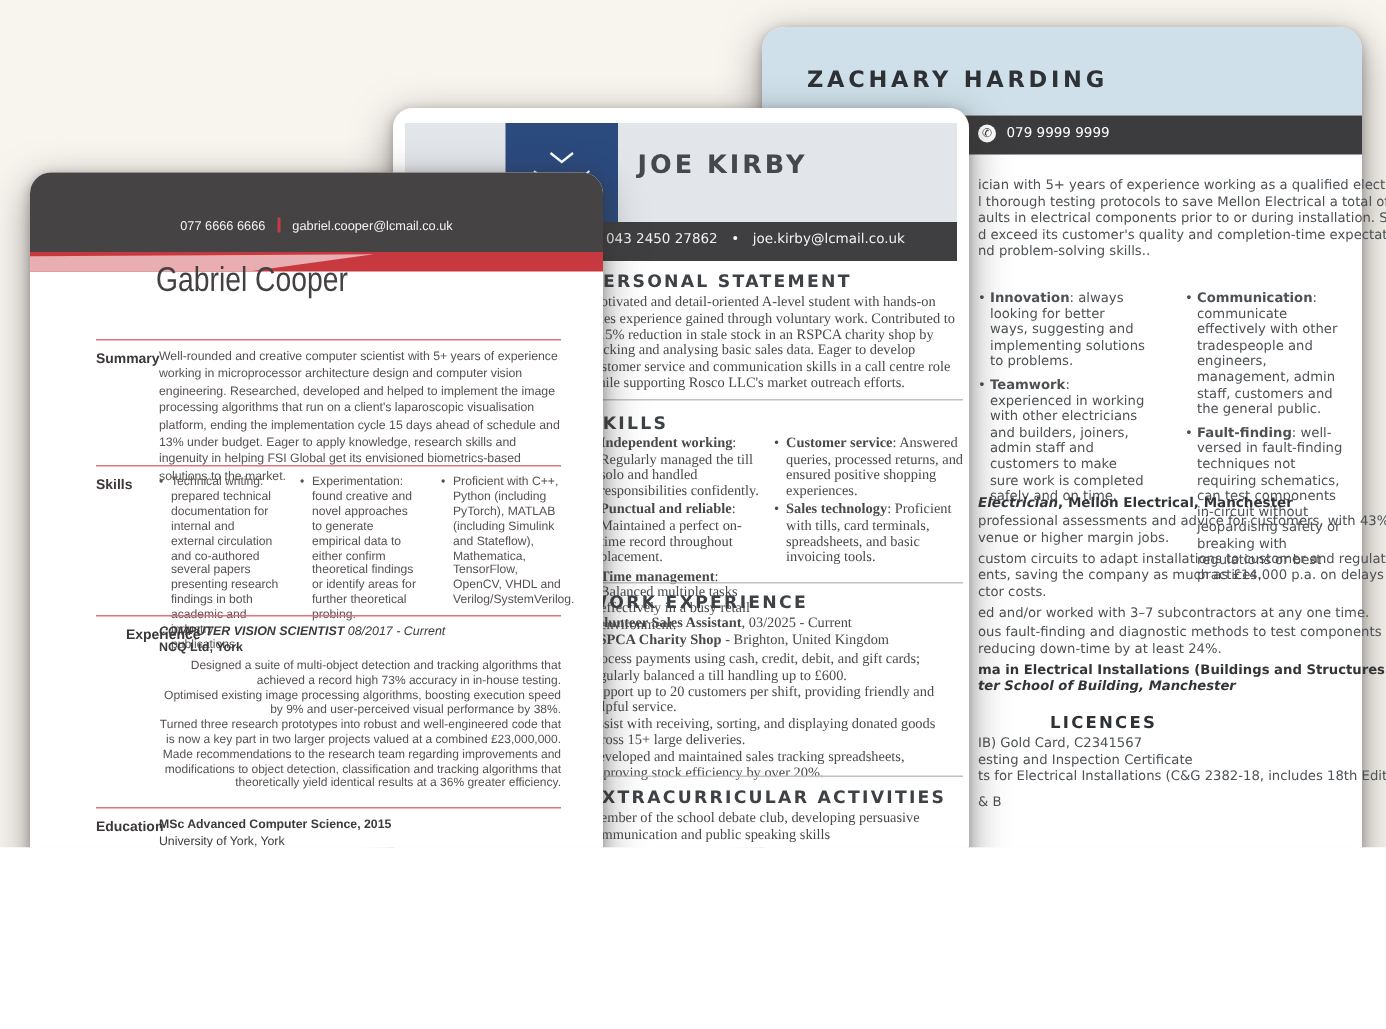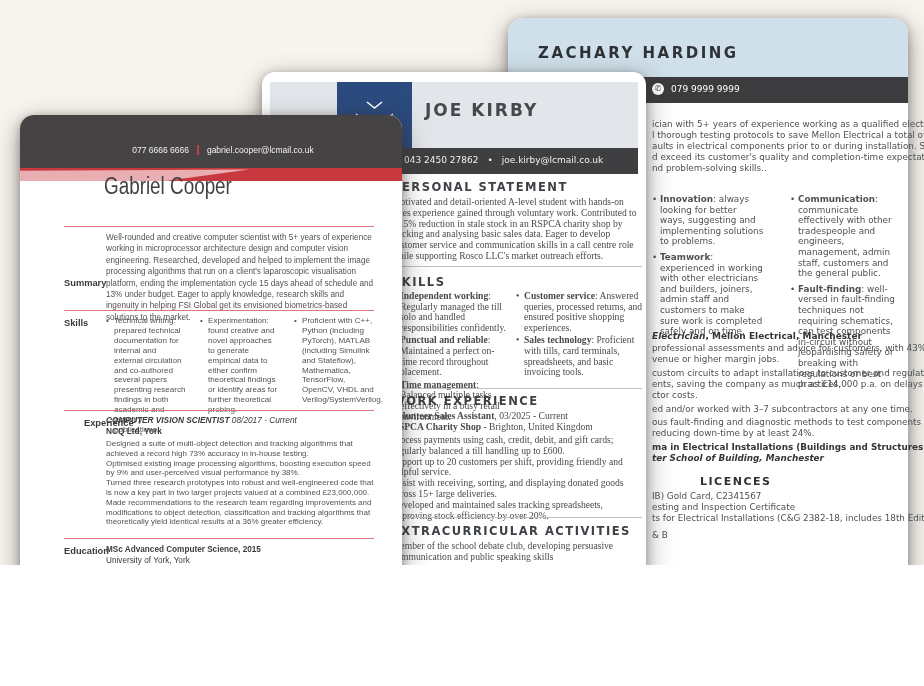--- a/index.html
+++ b/index.html
@@ -61,41 +61,41 @@
   #j-we-lines{left:130px;top:363px;width:252px;}
   #j-ex-h{left:130px;top:452px;}
   #j-ex1{left:130px;top:469px;width:250px;}
   #j-ex2{left:130px;top:494px;width:250px;}
   .bold{font-weight:bold;}
 
   
   #g-card{left:20px;top:115px;width:382px;height:555px;border-radius:14px;}
   #g-head{left:0;top:0;width:100%;height:53px;background:#464345;border-radius:14px 14px 0 0;}
   #g-contact{left:0;top:30px;width:100%;display:flex;justify-content:center;align-items:center;gap:8px;
-          color:#f4f2f2;font-size:8.5px;padding-left:12px;}
+          color:#f4f2f2;font-size:8.5px;}
   #g-contact .sep{display:inline-block;width:2px;height:10px;background:#c63c42;}
   #g-stripe{left:0;top:53px;width:100%;height:13px;background:#c8383f;}
   #g-stripe .pink{position:absolute;left:0;top:0;width:100%;height:100%;background:#e9aeb1;
           clip-path:polygon(0 22%, 60% 12%, 38% 100%, 0 100%);}
   #g-name{left:84px;top:58px;font-size:23px;color:#454044;transform:scaleX(.82);transform-origin:left top;
           white-space:nowrap;}
   .g-rule{left:44px;width:310px;height:1px;background:#dd757a;}
   #g-r1{top:111px;} #g-r2{top:195px;} #g-r3{top:295px;} #g-r4{top:423px;} #g-r5{top:497px;}
   .g-label{left:44px;width:78px;font-size:9.3px;font-weight:bold;color:#3c383a;line-height:11px;}
   .g-body{font-size:8.2px;line-height:11.4px;color:#56514f;}
-  #g-sum-l{top:119px;margin-top:44px;} #g-sum{left:86px;top:117px;width:268px;}
+  #g-sum-l{top:119px;} #g-sum{left:86px;top:117px;width:268px;}
   #g-sk-l{top:203px;}
   #g-sk-cols{left:86px;top:201px;width:268px;display:flex;gap:14px;}
   .g-col{width:80px;}
   .g-col .bullet{line-height:9.9px;font-size:8.1px;margin-bottom:0;}
   #g-exp-l{top:303px;padding-left:20px;}
   #g-exp-t{left:86px;top:300px;font-size:8.3px;color:#3b3b3d;white-space:nowrap;font-style:italic;}
   #g-exp-c{left:86px;top:311px;font-size:8.3px;font-weight:bold;color:#3b3b3d;}
   #g-exp-b{left:86px;top:324px;width:268px;}
-  #g-exp-b .g-body{line-height:9.8px;font-size:8px;}
+  #g-exp-b .g-body{line-height:9.8px;font-size:8px;text-align:right;}
   #g-edu-l{top:431px;}
   .g-edu{left:86px;top:429px;font-size:8.2px;color:#3b3b3d;line-height:11px;}
   #g-edu2{top:458px;}
   #g-mem-l{top:504px;}
   #g-mem{left:86px;top:504px;width:268px;}
   #g-mem .bullet{font-size:8.2px;color:#56514f;}
   .deg{font-weight:bold;}
 </style>
 </head>
 <body>

